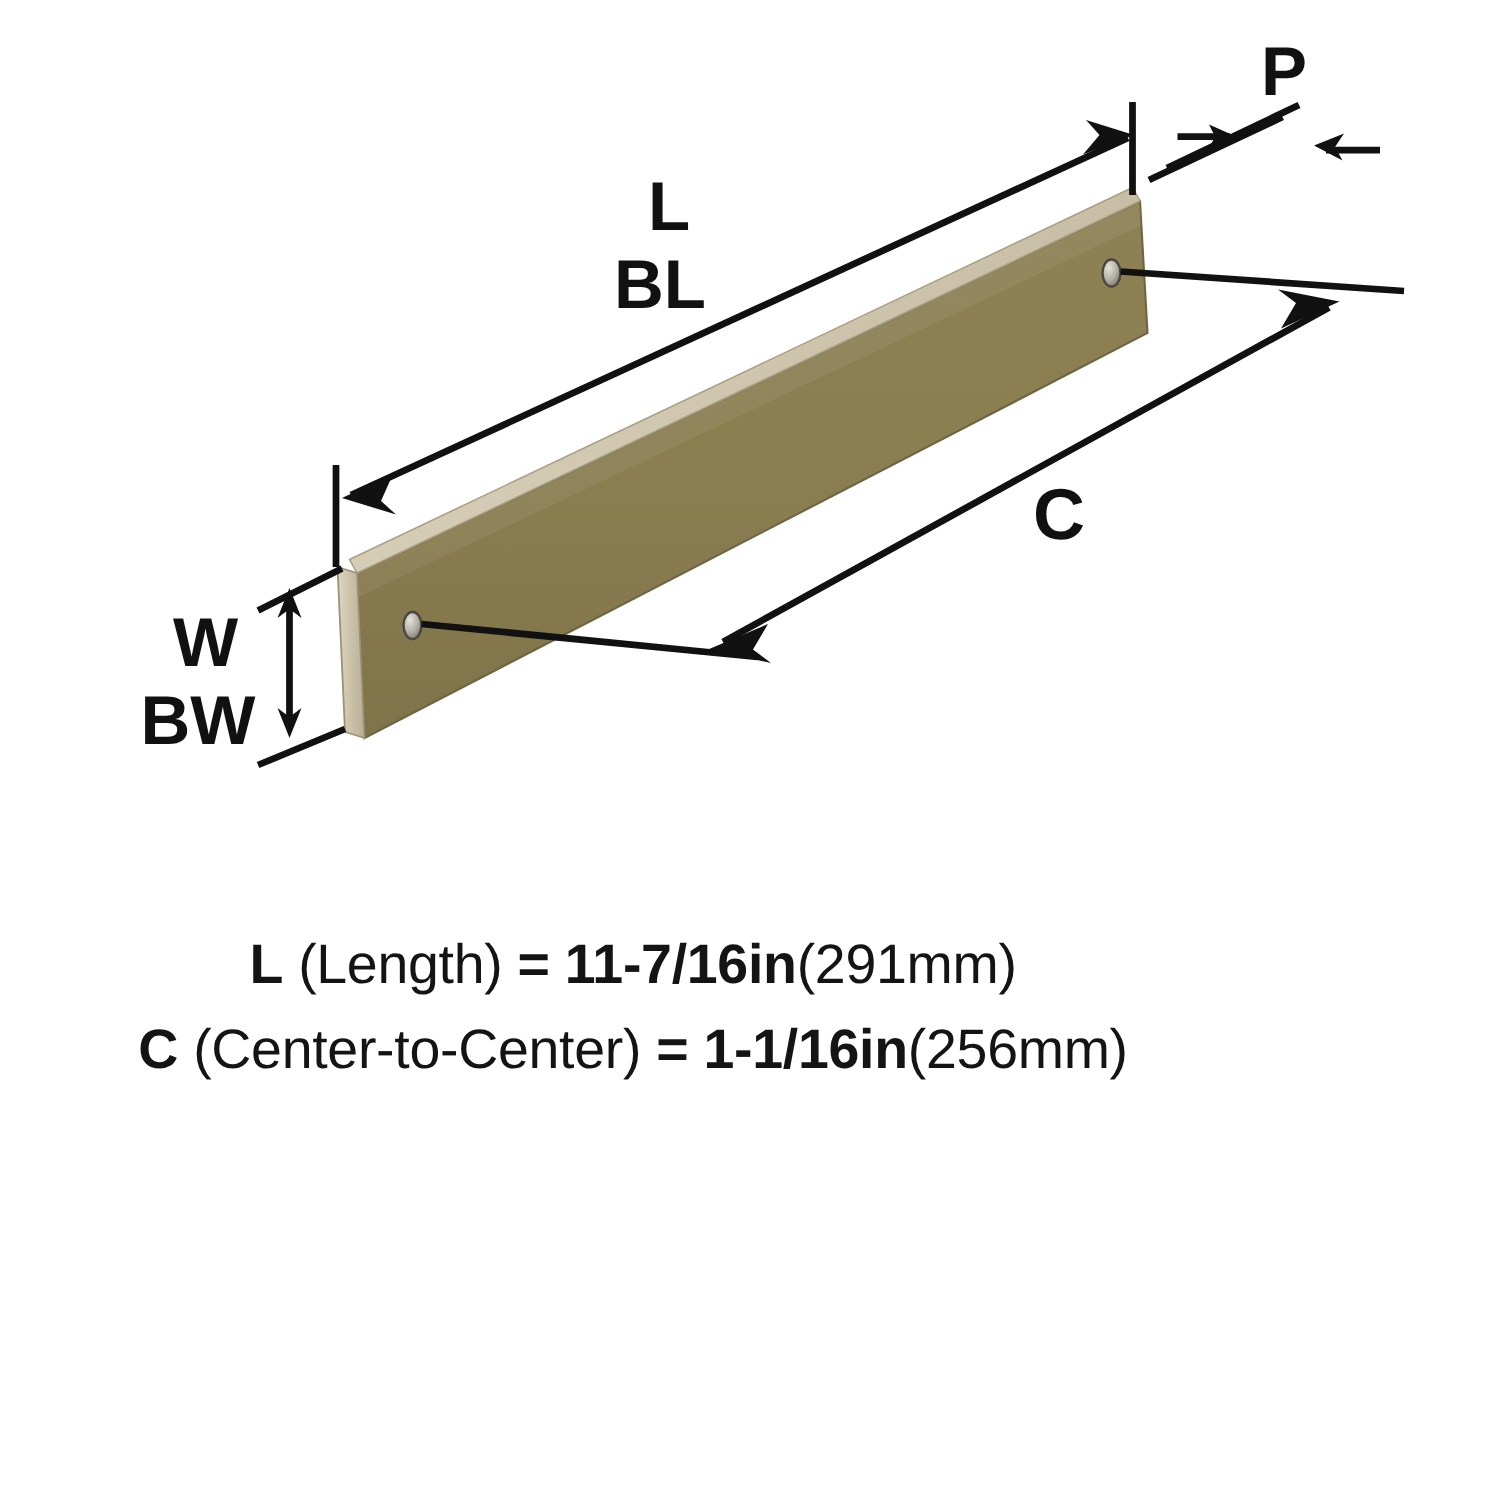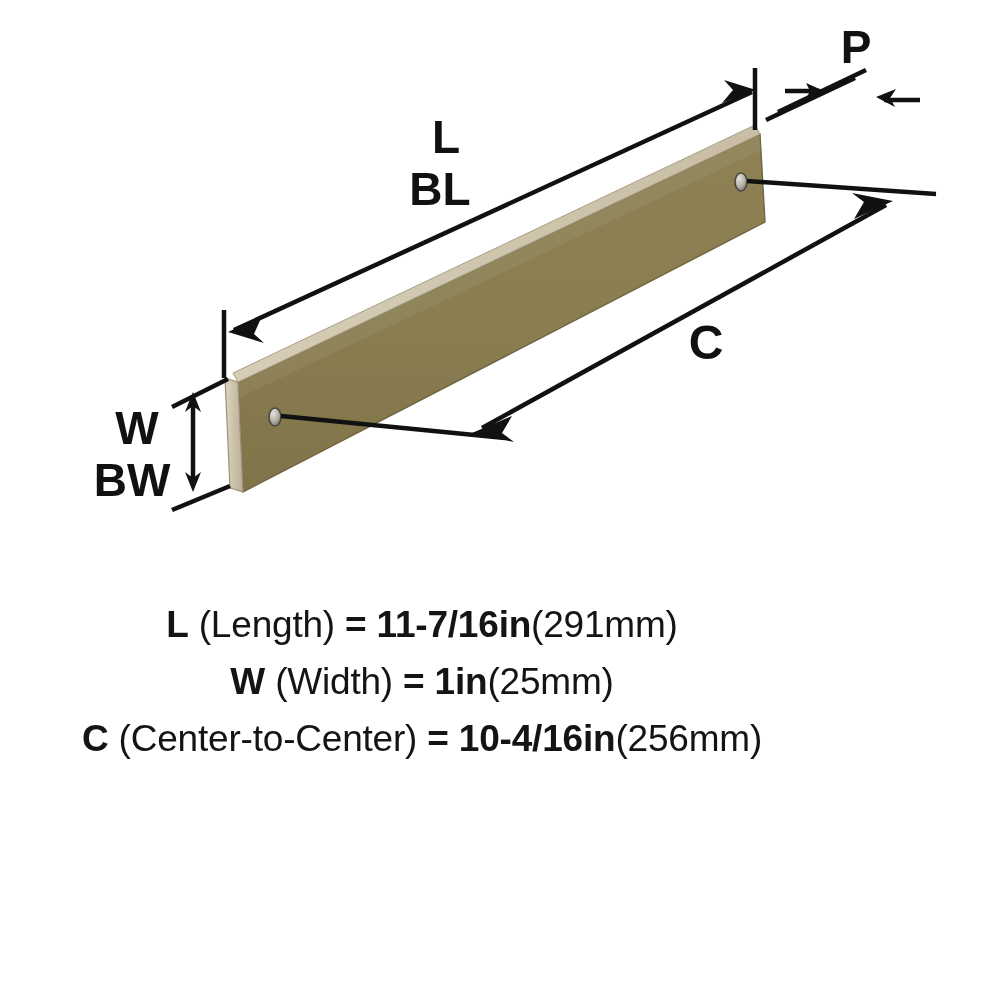--- a/index.html
+++ b/index.html
@@ -37,21 +37,21 @@
     height: 560px;
   }
   .dim-label {
     font-family: "Liberation Sans", sans-serif;
     font-weight: bold;
     fill: #111111;
   }
   #legend {
     position: absolute;
     left: 0;
-    top: 596px;
+    top: 614px;
     width: 844px;
     height: 372px;
     display: flex;
     flex-direction: column;
     align-items: center;
     justify-content: flex-start;
   }
   .legend-line {
     width: 100%;
     text-align: center;
@@ -195,32 +195,26 @@
 
   <div id="legend">
 
     <div class="legend-line">
       <span class="code">L</span>
       <span class="name">(Length)</span>
       <span class="eq">=</span>
       <span class="value">11-7/16in</span><span class="metric">(291mm)</span>
     </div>
 
-    <div class="legend-line">
-      <span class="code">W</span>
-      <span class="name">(Width)</span>
-      <span class="eq">=</span>
-      <span class="value">1in</span><span class="metric">(25mm)</span>
-    </div>
 
 
     <div class="legend-line">
       <span class="code">C</span>
       <span class="name">(Center-to-Center)</span>
       <span class="eq">=</span>
-      <span class="value">10-4/16in</span><span class="metric">(256mm)</span>
+      <span class="value">1-1/16in</span><span class="metric">(256mm)</span>
     </div>
 
 
 
   </div>
 
 </div>
 
 </body></html>

